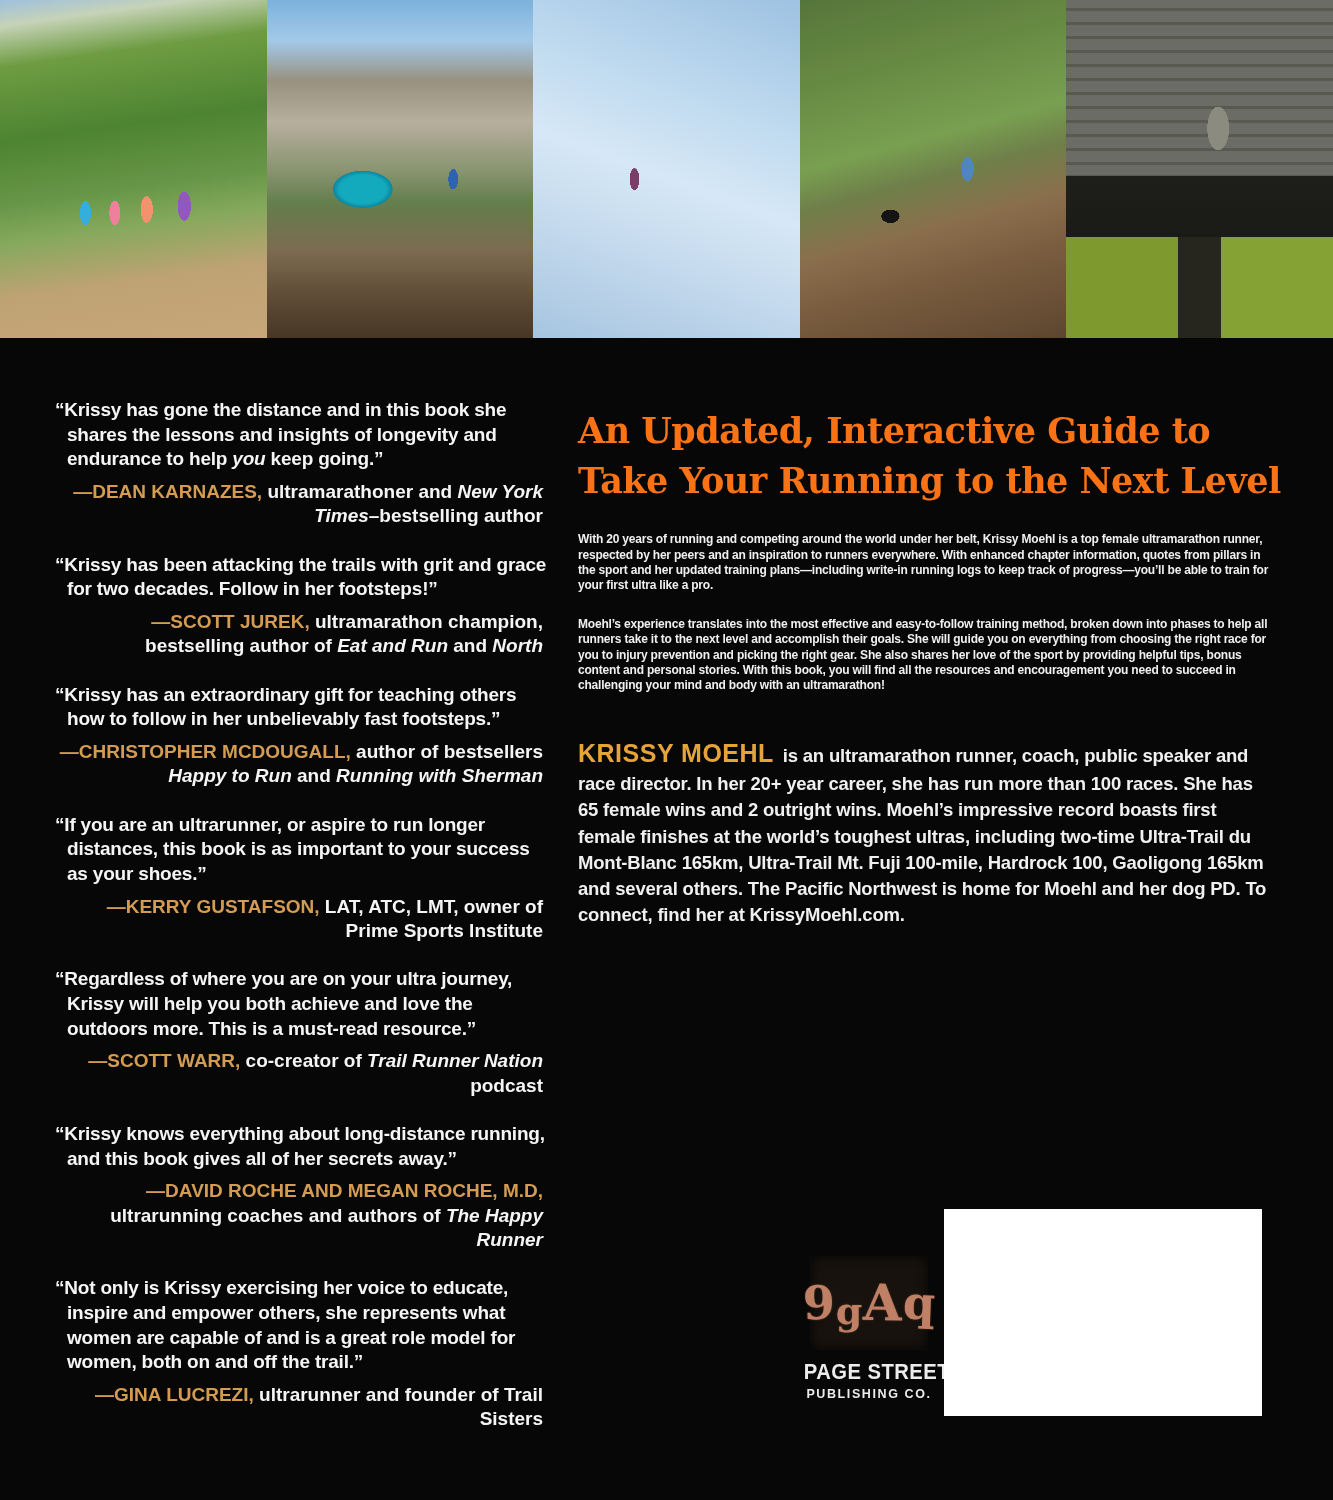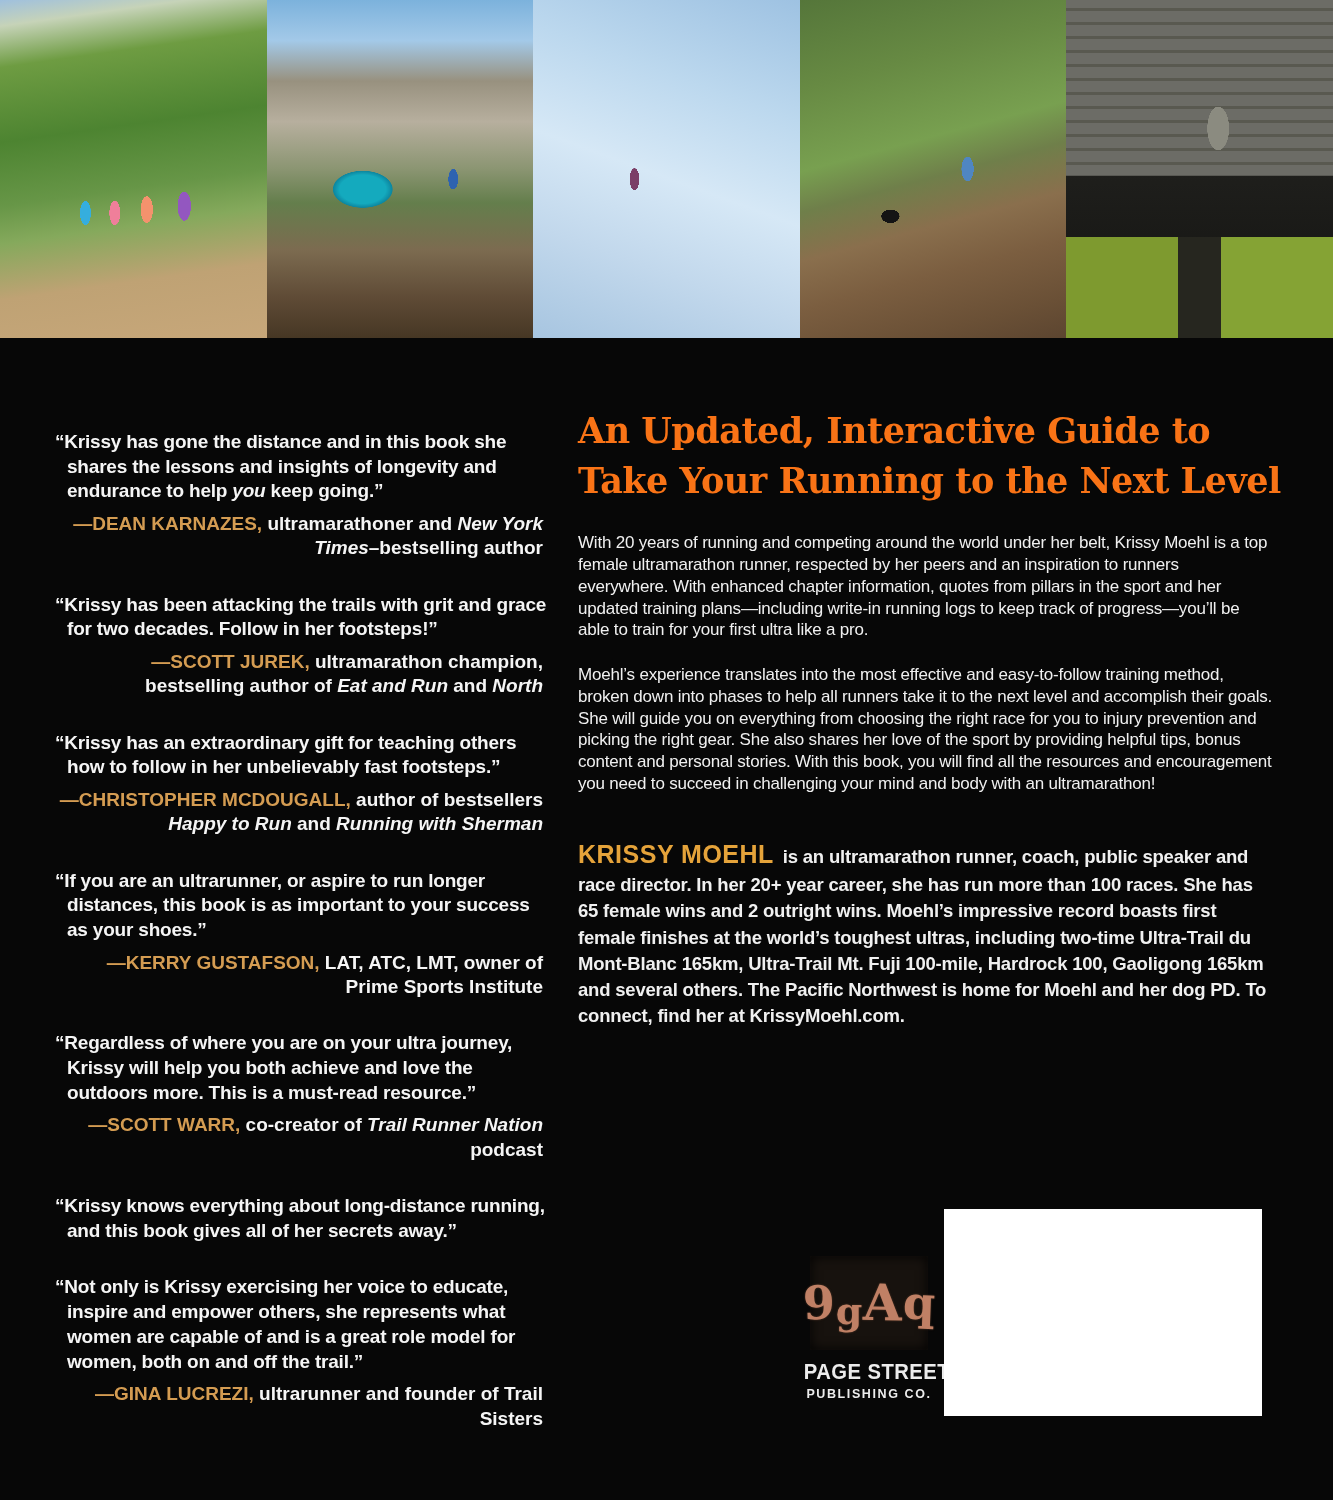--- a/index.html
+++ b/index.html
@@ -30,31 +30,31 @@
   .photo-5{background-image:
     radial-gradient(ellipse 18px 36px at 57% 38%, #8b8b80 0 60%, rgba(0,0,0,0) 61%),
     linear-gradient(90deg, #7e9a2f 0 42%, #26261f 42% 58%, #85a334 58% 100%),
     repeating-linear-gradient(0deg, #6c6c66 0 11px, #595950 11px 14px),
     linear-gradient(#2c2c28, #121210);
     background-size:100% 100%, 100% 30%, 100% 52%, 100% 100%;
     background-position:0 0, 0 100%, 0 0, 0 0;}
   
   .left-col{position:absolute;left:55px;top:398px;width:500px;color:#f5f5f5;}
   .quote-text{font-size:19px;line-height:1.3;font-weight:700;letter-spacing:-0.2px;
-    padding-left:12px;text-indent:-12px;margin-top:32px;}
+    padding-left:12px;text-indent:-12px;}
   .quote-attr{margin:8px 12px 24px 0;text-align:right;font-size:19px;line-height:1.28;font-weight:700;}
   .seg-i{font-style:italic;}
   .seg-o{color:#D49C52;}
   .seg-s{font-family:Liberation Sans, sans-serif;font-size:25px;color:#E5A33A;letter-spacing:0.5px;padding-right:4px;}
   
   .right-col{position:absolute;left:578px;top:406px;width:695px;color:#f0f0f0;}
   .headline{font-family:"DejaVu Serif",serif;font-weight:700;color:#f97316;
     font-size:35px;line-height:1.42;letter-spacing:-0.5px;}
   .headline-line{white-space:nowrap;}
-  .body-par{margin-top:23px;font-size:17px;line-height:1.28;font-weight:400;letter-spacing:-0.2px;}
+  .body-par{margin-top:23px;font-size:12px;line-height:1.28;font-weight:700;letter-spacing:-0.2px;}
   .body-par.first{margin-top:27px;}
   .bio{margin-top:42px;font-size:18.5px;line-height:1.42;font-weight:700;letter-spacing:-0.2px;}
   
   .publisher{position:absolute;left:798px;top:1256px;width:142px;text-align:center;color:#ececec;}
   .press-block{width:118px;height:94px;margin:0 auto;background:#17120e;border-radius:2px;
     display:flex;align-items:center;justify-content:center;gap:1px;
     box-shadow:inset 0 0 12px #000, inset 0 0 3px #2a211a;}
   .press-glyph{font-family:"DejaVu Serif",serif;font-weight:700;color:#c08065;
     font-size:46px;line-height:1;text-shadow:0 0 2px #5e3d2c;}
   .press-glyph:nth-child(1){transform:rotate(-2deg);}
@@ -95,20 +95,21 @@
     <div>
       <div class="quote-text"><span>“If you are an ultrarunner, or aspire to run longer distances, this book is as important to your success as your shoes.”</span></div>
       <div class="quote-attr"><span class="seg-o">—KERRY GUSTAFSON,</span><span> LAT, ATC, LMT, owner of Prime Sports Institute</span></div>
     </div>
     <div>
       <div class="quote-text"><span>“Regardless of where you are on your ultra journey, Krissy will help you both achieve and love the outdoors more. This is a must-read resource.”</span></div>
       <div class="quote-attr"><span class="seg-o">—SCOTT WARR,</span><span> co-creator of </span><span class="seg-i">Trail Runner Nation</span><span> podcast</span></div>
     </div>
     <div>
       <div class="quote-text"><span>“Krissy knows everything about long-distance running, and this book gives all of her secrets away.”</span></div>
+      <div class="quote-attr"><span class="seg-o">—DAVID ROCHE AND MEGAN ROCHE, M.D,</span><span> ultrarunning coaches and authors of </span><span class="seg-i">The Happy Runner</span></div>
     </div>
     <div>
       <div class="quote-text"><span>“Not only is Krissy exercising her voice to educate, inspire and empower others, she represents what women are capable of and is a great role model for women, both on and off the trail.”</span></div>
       <div class="quote-attr"><span class="seg-o">—GINA LUCREZI,</span><span> ultrarunner and founder of Trail Sisters</span></div>
     </div>
   </div>
 
   <div class="right-col">
     <div class="headline">
       <div class="headline-line">An Updated, Interactive Guide to</div>

